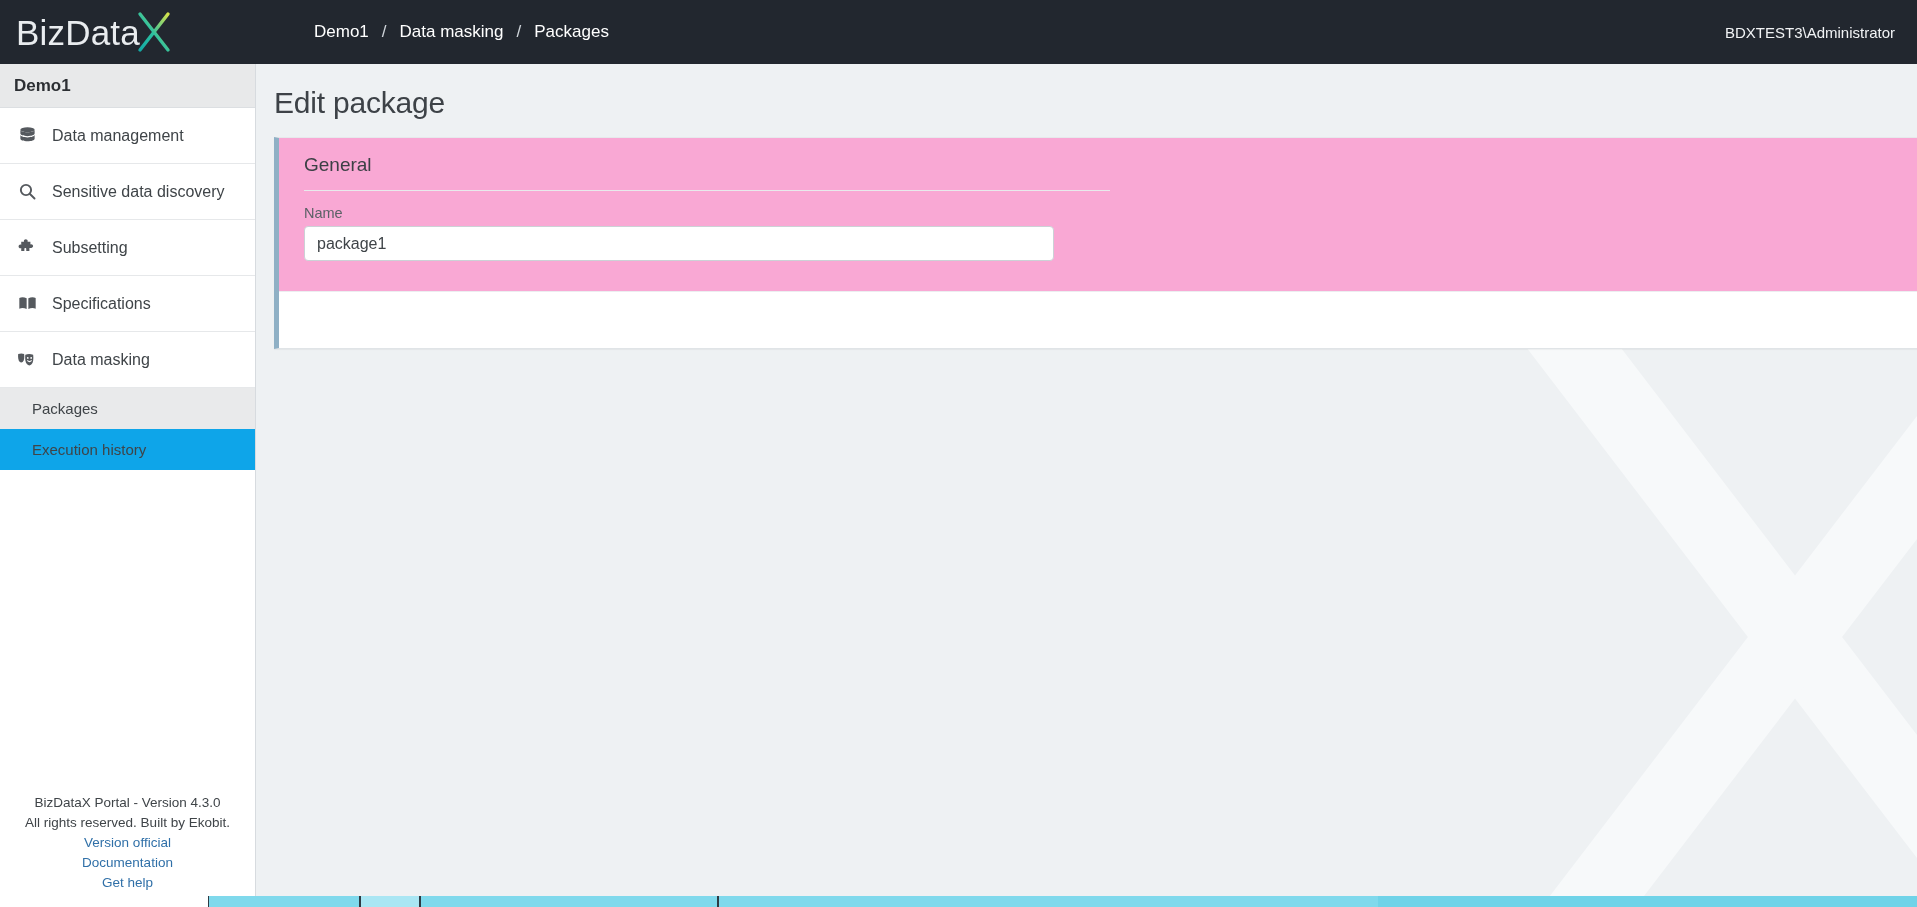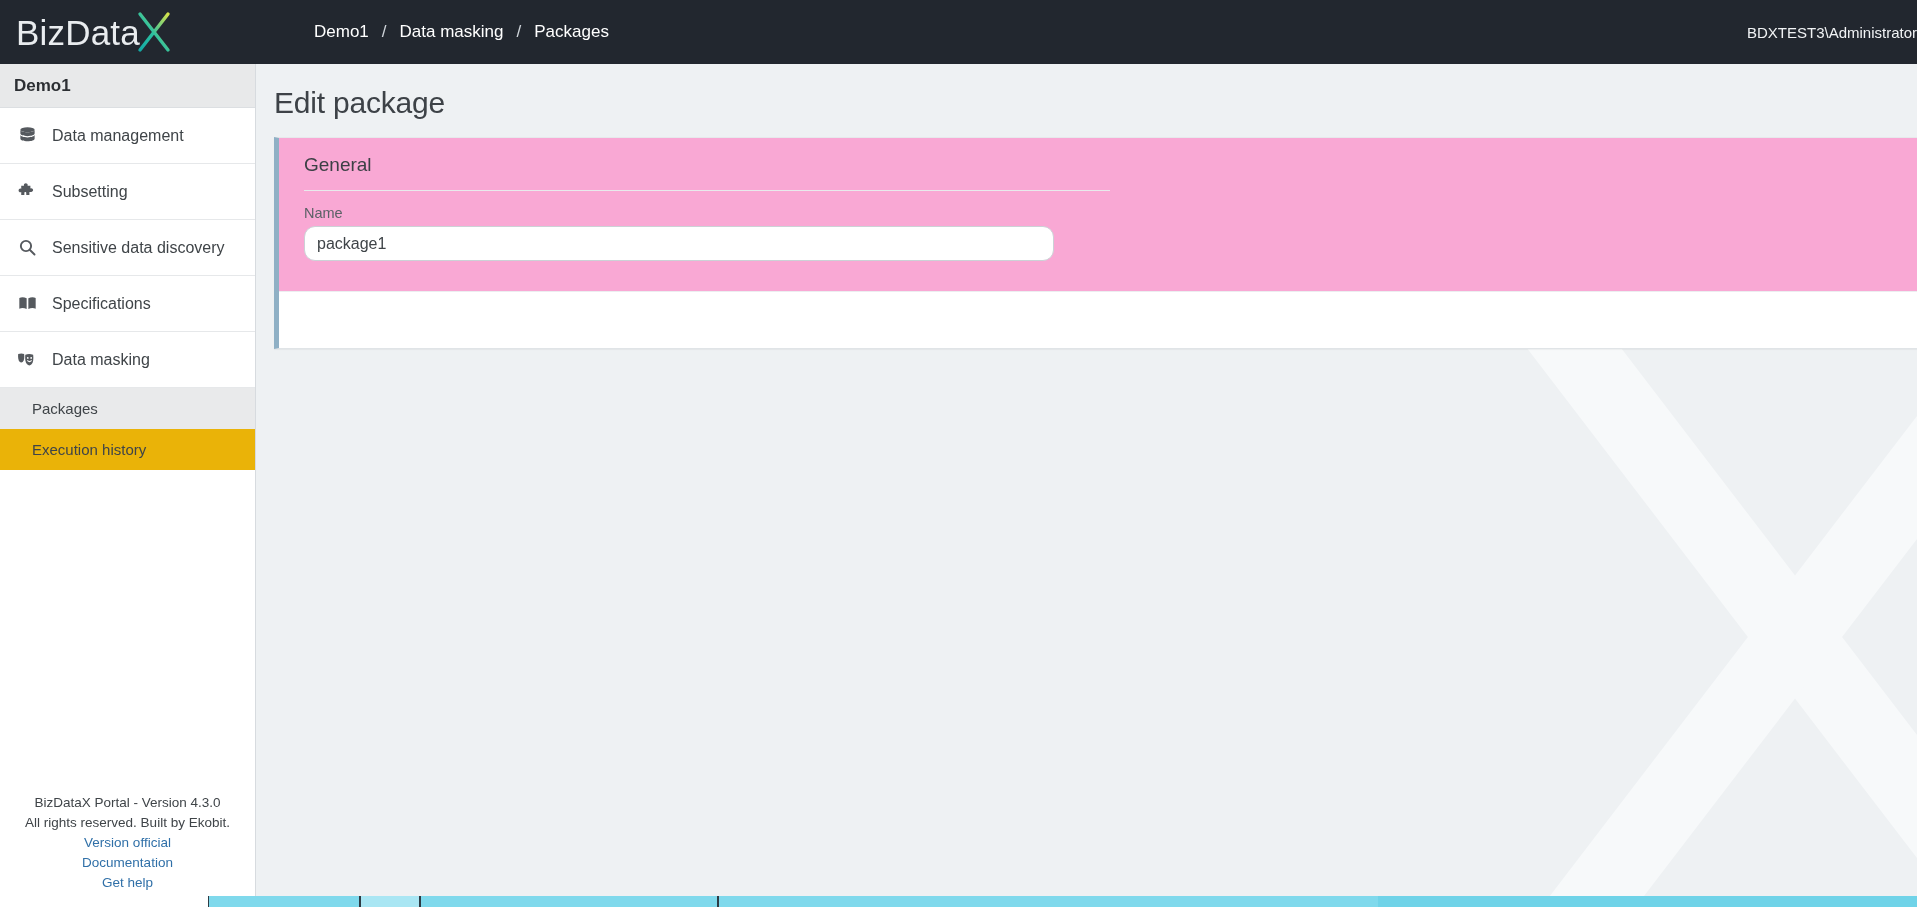--- a/index.html
+++ b/index.html
@@ -63,20 +63,21 @@
     gap: 13px;
     margin-left: 14px;
     font-size: 17px;
     color: #ffffff;
   }
   .breadcrumb .crumb { color: #ffffff; cursor: pointer; }
   .breadcrumb .sep { color: #cfd4da; }
 
   .user-box {
     margin-left: auto;
+    margin-right: 22px;
     font-size: 15px;
     color: #f1f3f5;
     white-space: nowrap;
   }
 
   
   .sidebar {
     position: absolute;
     top: 64px; left: 0;
     width: 256px;
@@ -122,21 +123,21 @@
     color: #3f4448;
   }
   .subnav-item {
     height: 41px;
     display: flex;
     align-items: center;
     padding-left: 32px;
     font-size: 15px;
     color: #3f4448;
     cursor: pointer;
-    background: #eab308;
+    background: #0ea5e9;
   }
   .subnav-item.active {
     background: #e9eaeb;
   }
 
   .sidebar-spacer { flex: 1 1 auto; }
 
   .sidebar-footer {
     padding: 0 10px 14px 10px;
     text-align: center;
@@ -211,21 +212,21 @@
   .field { margin-bottom: 12px; }
   .field-label {
     font-size: 14.5px;
     color: #5b6166;
     margin-bottom: 5px;
   }
   .text-input {
     width: 750px;
     height: 35px;
     border: 1px solid #ccd1d6;
-    border-radius: 11px;
+    border-radius: 4px;
     padding: 0 12px;
     font-size: 16px;
     color: #3f4448;
     font-family: "Liberation Sans", sans-serif;
     background: #ffffff;
     outline: none;
   }
   .text-area {
     width: 750px;
     height: 110px;
@@ -340,35 +341,35 @@
             <ellipse cx="10" cy="4" rx="7.5" ry="2.7"></ellipse>
             <path d="M2.5 4v4c0 1.5 3.36 2.7 7.5 2.7S17.5 9.5 17.5 8V4c0 1.5-3.36 2.7-7.5 2.7S2.5 5.5 2.5 4z"></path>
             <path d="M2.5 9.3v4c0 1.5 3.36 2.7 7.5 2.7s7.5-1.2 7.5-2.7v-4c0 1.5-3.36 2.7-7.5 2.7s-7.5-1.2-7.5-2.7z"></path>
           </svg>
         </span>
         <span class="nav-label">Data management</span>
       </div>
 
       <div class="nav-item">
         <span class="nav-icon">
-          <svg width="19" height="19" viewBox="0 0 20 20" fill="#55595e">
-            <path d="M8.2 1.2c-1.1 0-2 .8-2 1.9 0 .3.08.6.2.85H3.4v3.1c-.25-.12-.55-.2-.85-.2-1.1 0-1.95.9-1.95 2s.85 2 1.95 2c.3 0 .6-.07.85-.2v3.1h3.3v-2.1c0-.55.45-1 1-1s1 .45 1 1v2.1h3.3v-3.25h1.9c1.1 0 2-.85 2-1.95s-.9-2-2-2c-.3 0-.6.08-.85.2V3.95h-3.05c.12-.25.2-.55.2-.85 0-1.1-.9-1.9-2-1.9z"></path>
-          </svg>
-        </span>
-        <span class="nav-label">Subsetting</span>
-      </div>
-
-      <div class="nav-item">
-        <span class="nav-icon">
           <svg width="19" height="19" viewBox="0 0 20 20" fill="none" stroke="#55595e" stroke-width="2">
             <circle cx="8.4" cy="8.4" r="5.4"></circle>
             <line x1="12.6" y1="12.6" x2="17.4" y2="17.4" stroke-linecap="round"></line>
           </svg>
         </span>
         <span class="nav-label">Sensitive data discovery</span>
+      </div>
+
+      <div class="nav-item">
+        <span class="nav-icon">
+          <svg width="19" height="19" viewBox="0 0 20 20" fill="#55595e">
+            <path d="M8.2 1.2c-1.1 0-2 .8-2 1.9 0 .3.08.6.2.85H3.4v3.1c-.25-.12-.55-.2-.85-.2-1.1 0-1.95.9-1.95 2s.85 2 1.95 2c.3 0 .6-.07.85-.2v3.1h3.3v-2.1c0-.55.45-1 1-1s1 .45 1 1v2.1h3.3v-3.25h1.9c1.1 0 2-.85 2-1.95s-.9-2-2-2c-.3 0-.6.08-.85.2V3.95h-3.05c.12-.25.2-.55.2-.85 0-1.1-.9-1.9-2-1.9z"></path>
+          </svg>
+        </span>
+        <span class="nav-label">Subsetting</span>
       </div>
 
       <div class="nav-item">
         <span class="nav-icon">
           <svg width="19" height="19" viewBox="0 0 20 20" fill="#55595e">
             <path d="M1.4 4.1c2.4-.9 5.1-.9 7.7.5v11.3c-2.6-1.4-5.3-1.4-7.7-.5z"></path>
             <path d="M18.6 4.1c-2.4-.9-5.1-.9-7.7.5v11.3c2.6-1.4 5.3-1.4 7.7-.5z"></path>
           </svg>
         </span>
         <span class="nav-label">Specifications</span>

